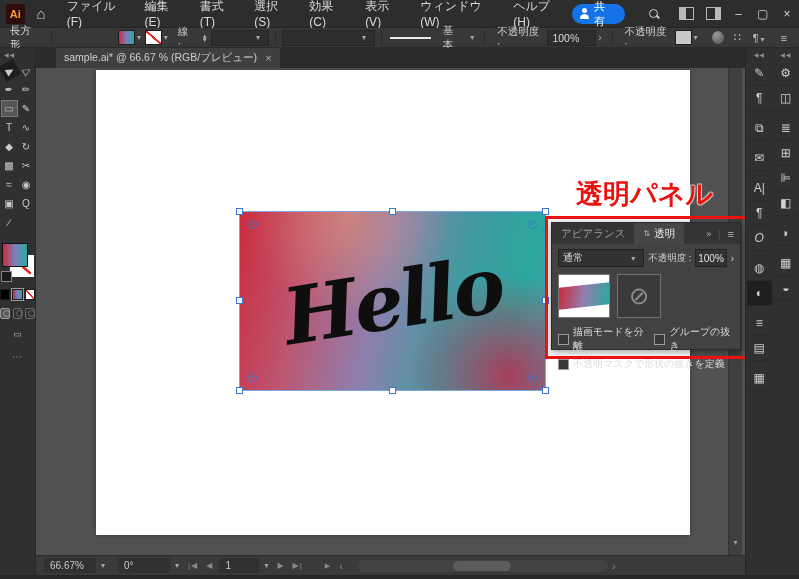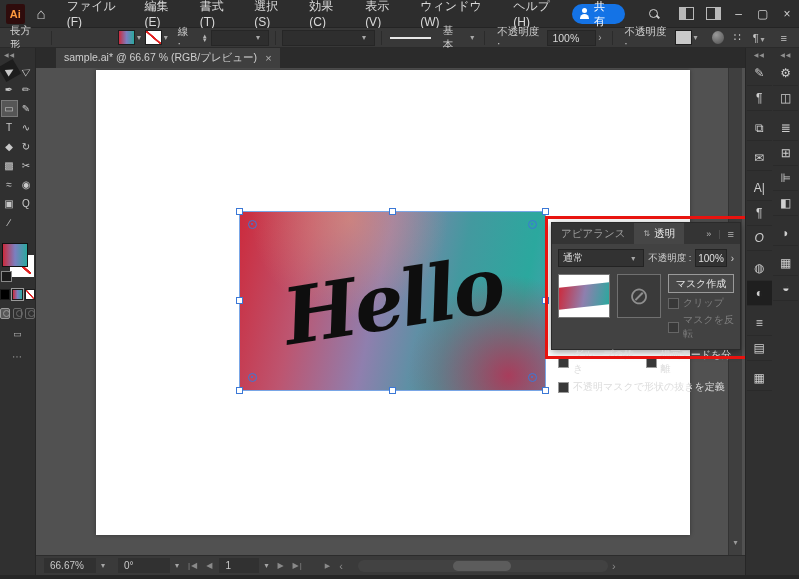--- a/index.html
+++ b/index.html
@@ -295,51 +295,41 @@
           <div class="tp-opfield">100%</div>
           <span class="tp-oparrow">›</span>
         </div>
         <div class="tp-row2">
           <div class="tp-thumb">
               <div class="band"></div>
             </div>
           <div class="tp-mask">
               <span>⊘</span>
             </div>
-          <div class="tp-col3">
-            <div class="tp-makemask">マスク作成</div>
-            <div class="cbrow gray">
-              <span class="cbox"></span>
-              <span>クリップ</span>
-            </div>
-            <div class="cbrow gray">
-              <span class="cbox"></span>
-              <span>マスクを反転</span>
-            </div>
-          </div>
         </div>
         <div class="tp-row3">
           <div class="cbrow">
             <span class="cbox"></span>
-            <span>グループの抜き</span>
+            <span>描画モードを分離</span>
           </div>
           <div class="cbrow">
             <span class="cbox"></span>
-            <span>描画モードを分離</span>
+            <span>グループの抜き</span>
           </div>
         </div>
         <div class="tp-row4">
           <div class="cbrow">
             <span class="cbox"></span>
             <span>不透明マスクで形状の抜きを定義</span>
           </div>
         </div>
       </div>
     </div>
 
+    <div class="anno-label">透明パネル</div>
     <div class="anno-box"></div>
 
     <div class="vscroll">
       <div class="arr">▾</div>
     </div>
   </div>
 
   <div class="abs rightdock">
     <div class="rd-collapse">
       <span>◀◀</span>

